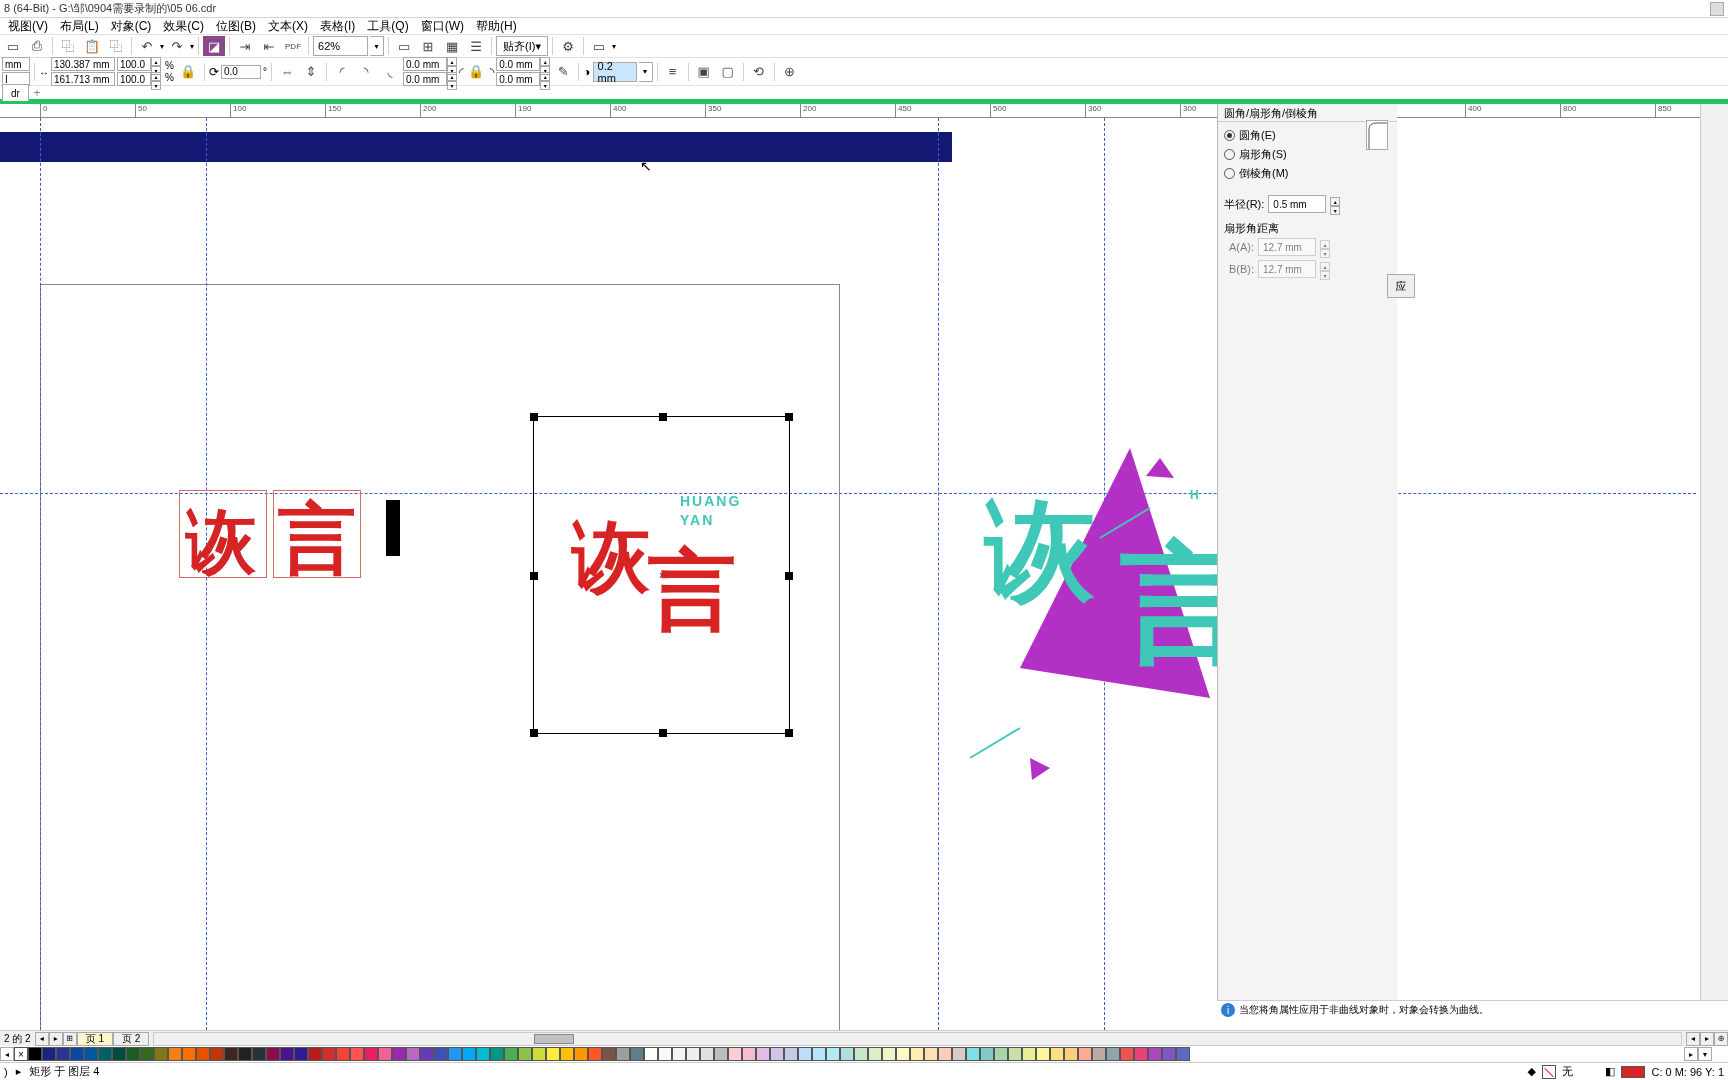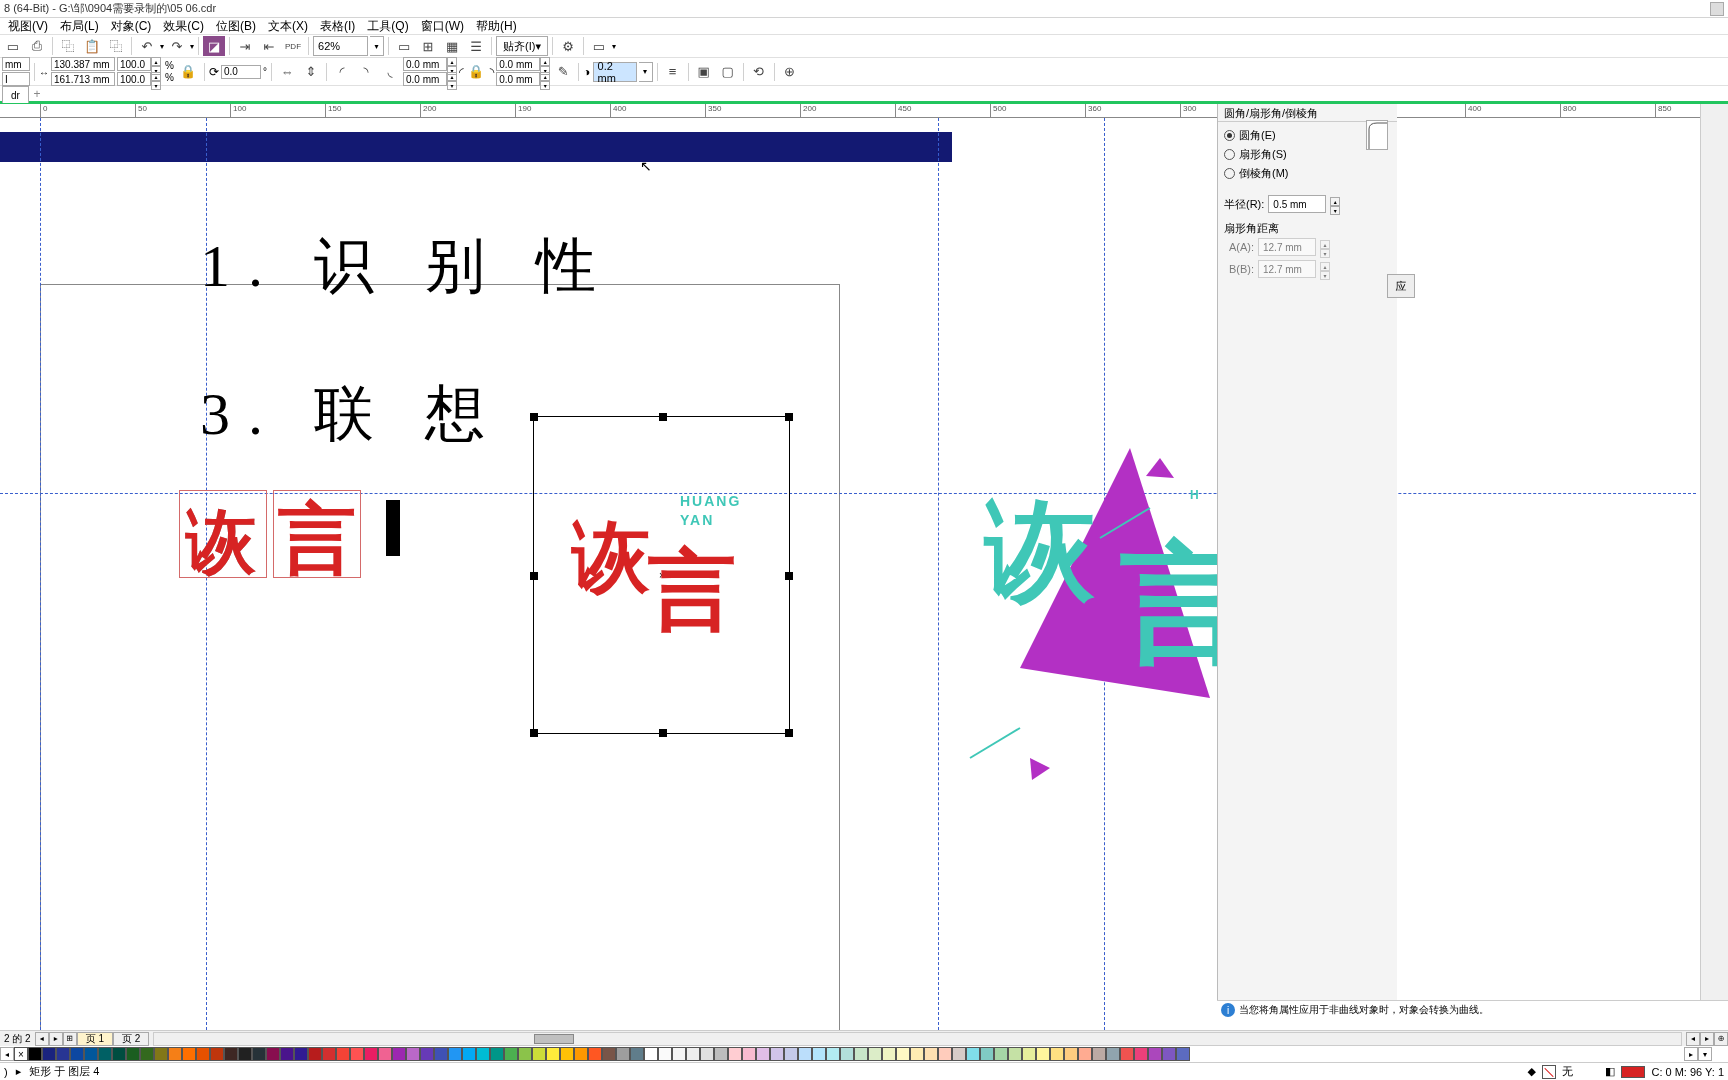--- a/index.html
+++ b/index.html
@@ -19,21 +19,21 @@
 .zoom-dd { width: 14px; height: 20px; border: 1px solid #aaa; border-left: none; display: flex; align-items: center; justify-content: center; font-size: 8px; }
 .snap-btn { height: 20px; border: 1px solid #aaa; padding: 0 6px; font-size: 11px; display: flex; align-items: center; }
 
 .toolbar2 { height: 28px; display: flex; align-items: center; padding: 0 2px; gap: 2px; border-bottom: 1px solid #e0e0e0; }
 .prop-box { width: 64px; height: 14px; border: 1px solid #aaa; font-size: 10px; padding: 0 2px; display: flex; align-items: center; }
 .prop-label { font-size: 10px; padding: 0 2px; }
 .spinner { width: 10px; height: 14px; display: flex; flex-direction: column; }
 .spinner div { flex: 1; border: 1px solid #aaa; font-size: 6px; display: flex; align-items: center; justify-content: center; }
 .outline-input { width: 44px; height: 20px; border: 1px solid #aaa; background: #cce5ff; font-size: 11px; padding: 0 4px; display: flex; align-items: center; color: #000; }
 
-.doc-tabs { height: 18px; display: flex; align-items: flex-start; border-bottom: 3px solid #22c55e; padding-left: 2px; }
+.doc-tabs { height: 18px; display: flex; align-items: center; border-bottom: 5px solid #22c55e; padding-left: 2px; }
 .doc-tab { height: 17px; padding: 0 8px; font-size: 10px; display: flex; align-items: center; background: #f4f4f4; border: 1px solid #aaa; border-bottom: none; }
 .doc-tab.active { background: #fff; }
 .doc-add { width: 16px; height: 16px; display: flex; align-items: center; justify-content: center; font-size: 12px; color: #888; }
 
 .workspace { position: absolute; left: 0; top: 104px; right: 0; bottom: 50px; display: flex; }
 .canvas-area { flex: 1; position: relative; background: #fff; overflow: hidden; }
 .ruler-h { position: absolute; top: 0; left: 0; right: 16px; height: 14px; background: #fff; border-bottom: 1px solid #888; font-size: 8px; }
 .ruler-h .tick { position: absolute; top: 0; height: 14px; border-left: 1px solid #888; padding-left: 2px; color: #555; }
 .scrollbar-v { position: absolute; right: 0; top: 14px; bottom: 16px; width: 16px; background: #f0f0f0; border-left: 1px solid #ccc; }
 .scrollbar-v .thumb { position: absolute; left: 2px; right: 2px; background: #c0c0c0; border: 1px solid #888; }
@@ -277,22 +277,20 @@
       <div class="blue-banner"></div>
       <div class="cursor">↖</div>
       <div class="page-shadow"></div>
 
       <div class="guide-v" style="left:40px"></div>
       <div class="guide-v" style="left:206px"></div>
       <div class="guide-v" style="left:938px"></div>
       <div class="guide-v" style="left:1104px"></div>
       <div class="guide-h" style="top:375px"></div>
 
-      <div class="big-text" style="left:200px;top:108px">1.  识 别 性</div>
-      <div class="big-text" style="left:200px;top:256px">3.  联 想</div>
 
       <div class="glyph-box" style="left:179px;top:372px;width:88px;height:88px"></div>
       <div class="glyph-box" style="left:273px;top:372px;width:88px;height:88px"></div>
       <div class="glyph-gray" style="left:186px;top:378px;font-size:70px">诙</div>
       <div class="glyph-red" style="left:186px;top:378px;font-size:70px">诙</div>
       <div class="glyph-red" style="left:278px;top:370px;font-size:78px">言</div>
       <div class="glyph-bar" style="left:386px;top:382px;width:14px;height:56px"></div>
 
       <div class="sel-box" style="left:533px;top:298px;width:257px;height:318px">
         <div class="handle" style="left:-4px;top:-4px"></div>

